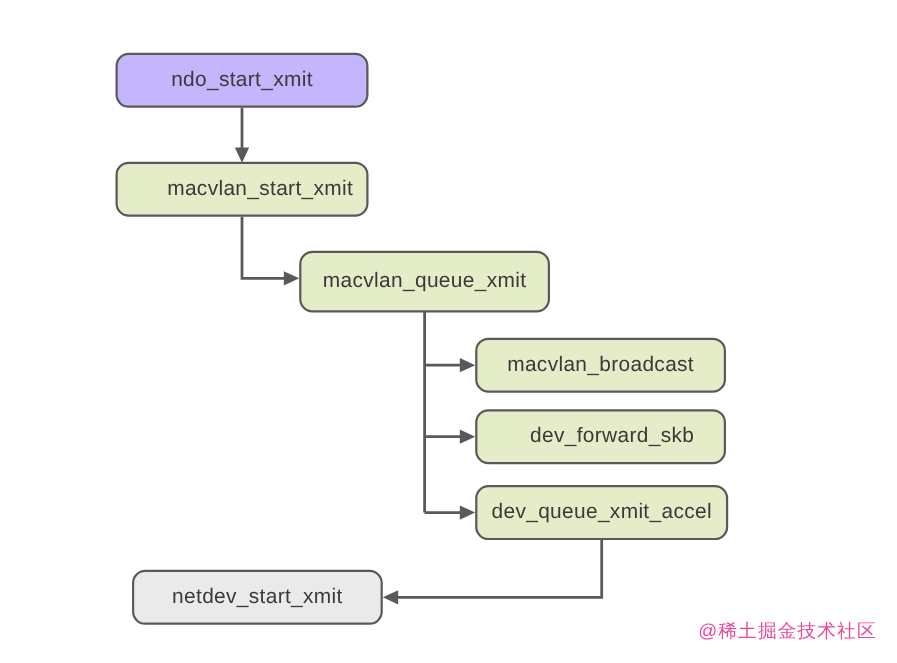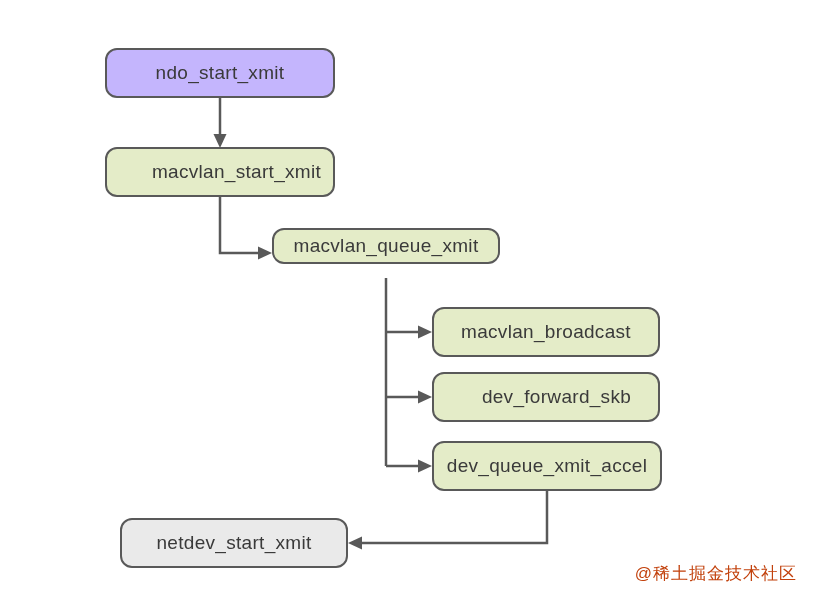--- a/index.html
+++ b/index.html
@@ -34,32 +34,32 @@
     color: #3a3a3a;
     letter-spacing: 0.3px;
     white-space: nowrap;
   }
   .node.white { background: #c4b5fd; }
   .node.green { background: #e4ecc8; }
   .node.gray  { background: #eaeaea; align-items: center; }
 
   .node-ndo       { left: 105px; top:  48px; width: 230px; height: 50px; }
   .node-mstart    { left: 105px; top: 147px; width: 230px; height: 50px; padding-left: 33px; }
-  .node-mqueue    { left: 272px; top: 228px; width: 228px; height: 36px; }
+  .node-mqueue    { left: 272px; top: 228px; width: 228px; height: 56px; }
   .node-mbcast    { left: 432px; top: 307px; width: 228px; height: 50px; }
   .node-devfwd    { left: 432px; top: 372px; width: 228px; height: 50px; padding-left: 21px; }
   .node-devqaccel { left: 432px; top: 441px; width: 230px; height: 50px; }
   .node-netdev    { left: 120px; top: 518px; width: 228px; height: 50px; }
 
   .watermark {
     position: absolute;
     right: 18px;
     bottom: 18px;
     font-size: 17px;
-    color: #c2410c;
+    color: #ec4899;
     letter-spacing: 1px;
   }
   .edge-line {
     stroke: #595959;
     stroke-width: 2.5;
     fill: none;
   }
   .edge-head {
     fill: #595959;
     stroke: none;

